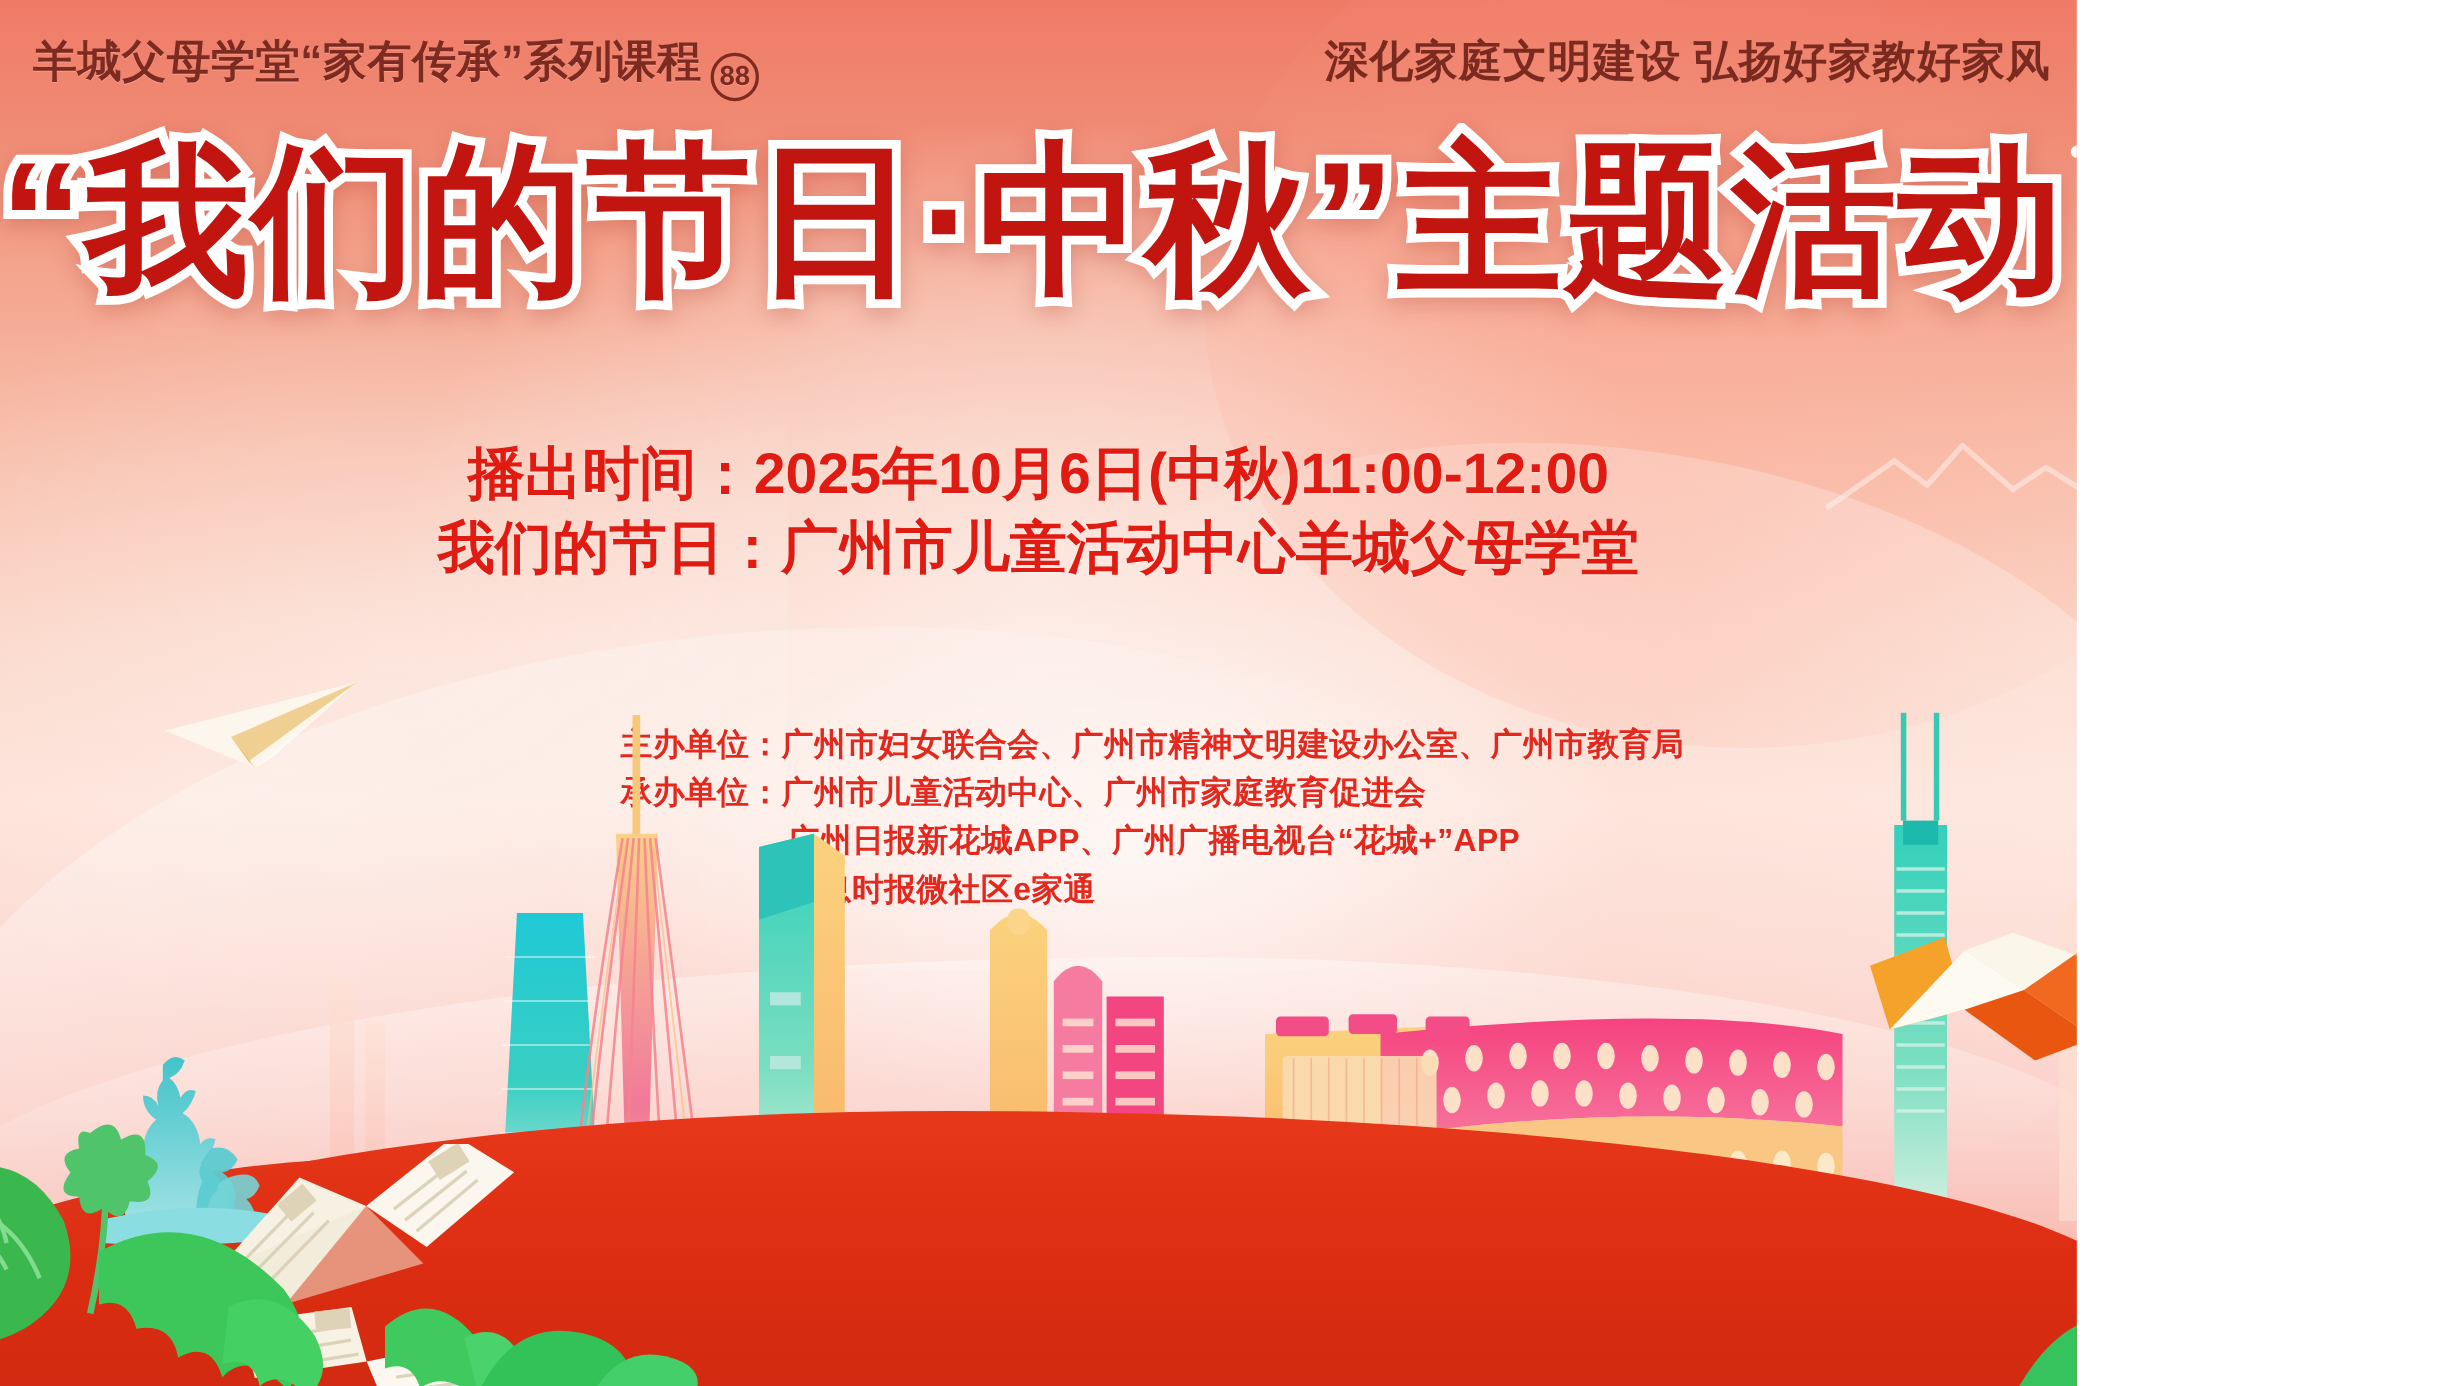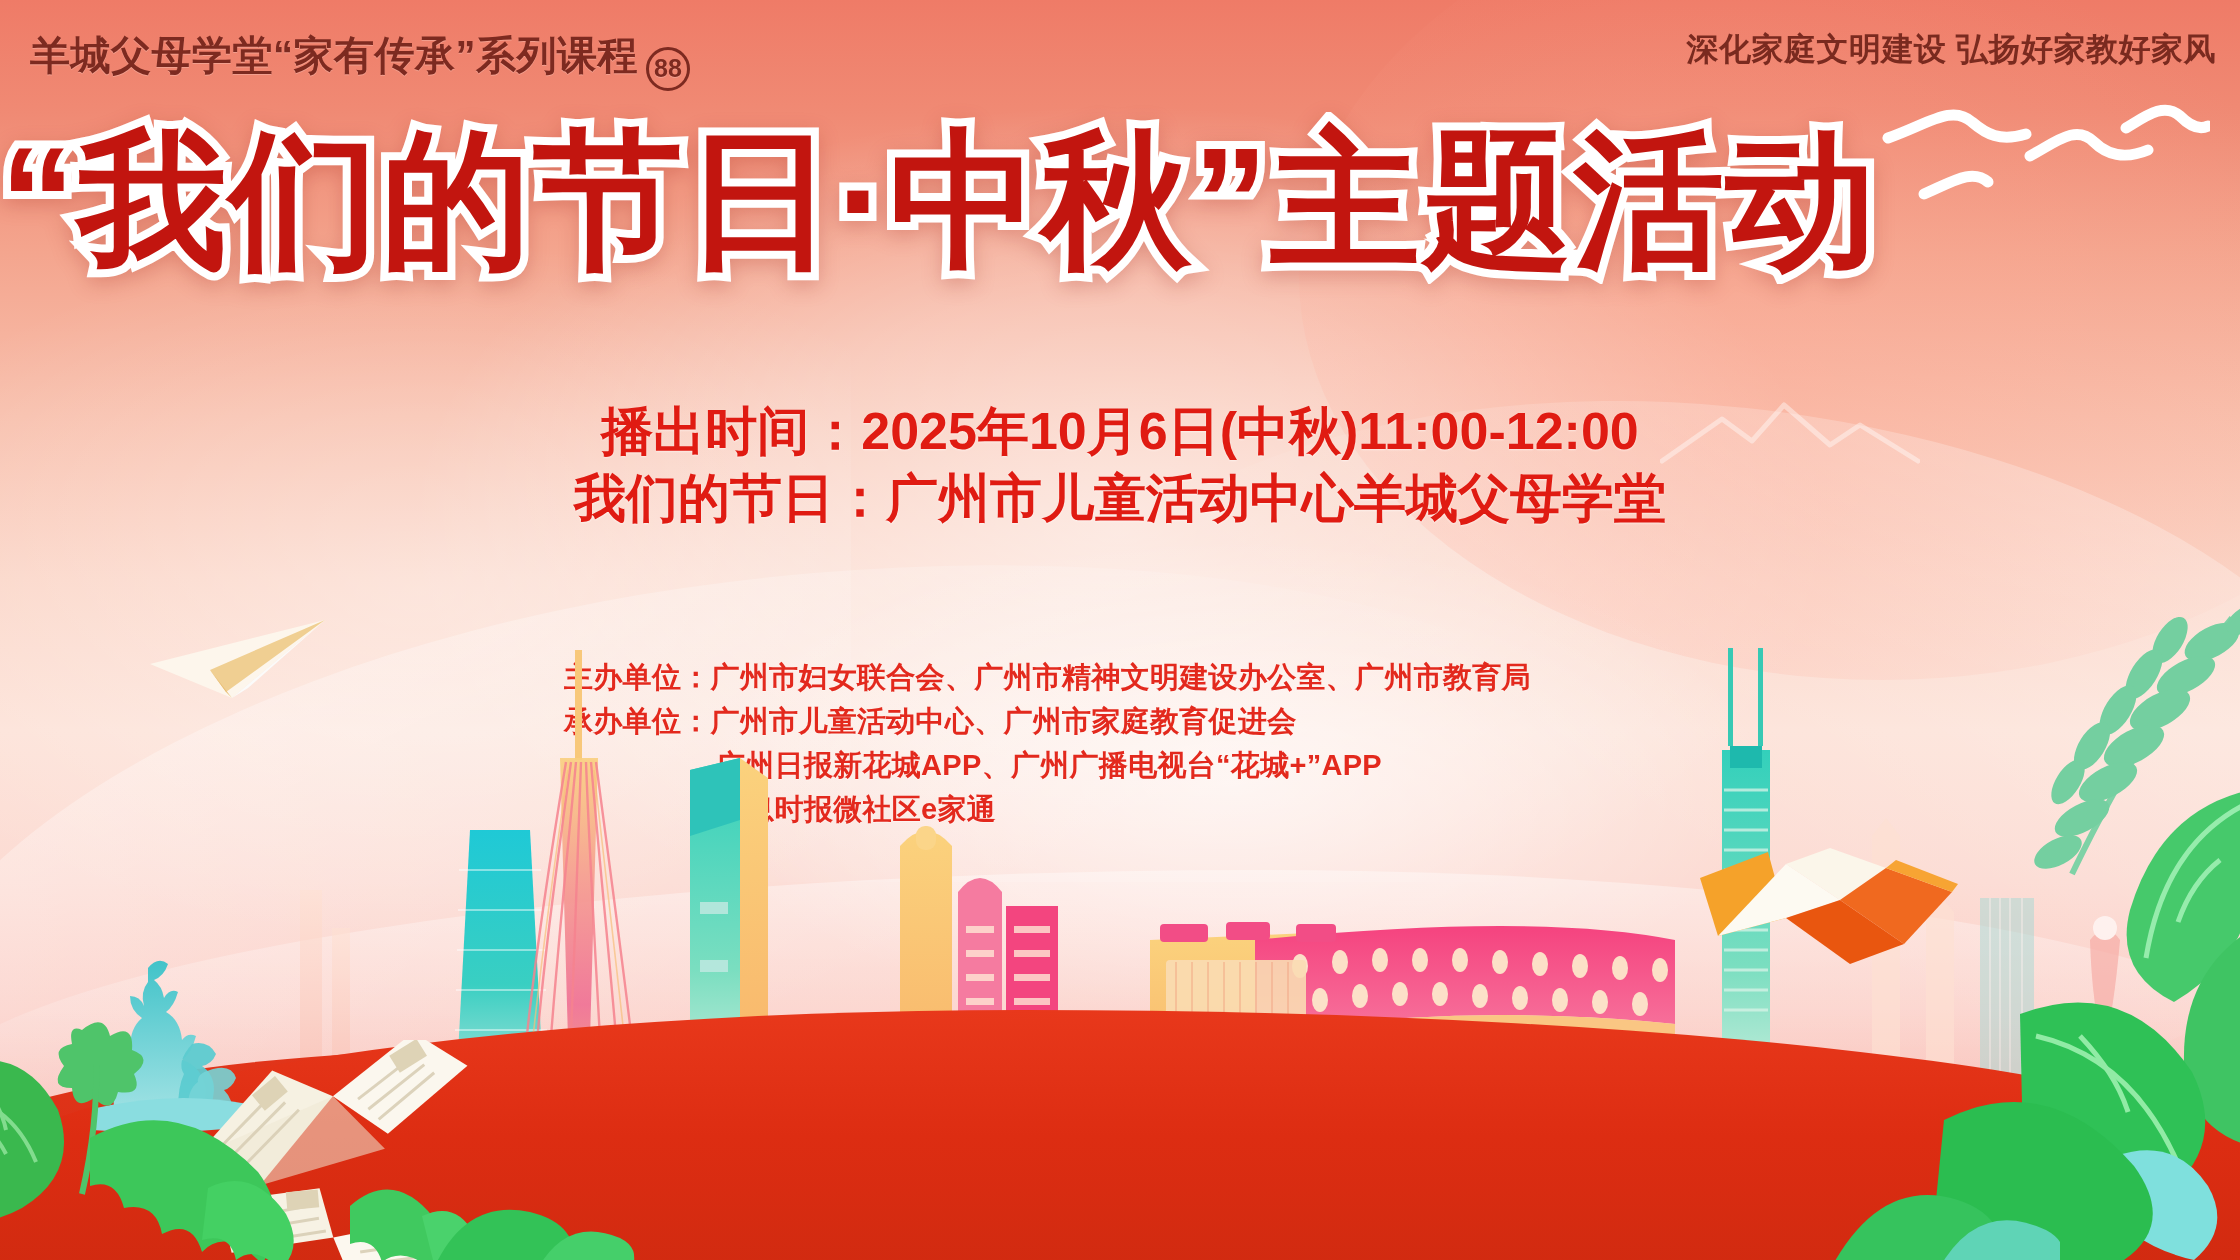--- a/index.html
+++ b/index.html
@@ -1,21 +1,21 @@
 <!DOCTYPE html>
 <html lang="zh"><head>
 <meta charset="utf-8">
 <title>poster</title>
 <style>
   html,body{margin:0;padding:0;background:#fff;}
   *{box-sizing:border-box;}
 
   #poster{
     position:relative;
-    width:2240px;
+    width:1888px;
     height:1260px;
     overflow:hidden;
     font-family:"Liberation Sans","DejaVu Sans",sans-serif;
     background:linear-gradient(180deg,#ef7b67 0%,#f08a74 9%,#f4a58e 20%,#f8c0ad 33%,#fbd6c8 46%,#fde3d9 58%,#fcdbd3 70%,#fbcfc7 80%,#f8bcb4 90%,#f4a9a1 100%);
   }
 
   
   .bg-layer{position:absolute;pointer-events:none;}
 
   .glow-center{
@@ -81,21 +81,21 @@
     text-shadow:0 1px 0 rgba(255,255,255,.22);
   }
   .badge88{
     display:inline-flex;align-items:center;justify-content:center;
     width:44px;height:44px;border:3px solid #7d2a20;border-radius:50%;
     font-size:25px;font-weight:bold;color:#7d2a20;
     vertical-align:-8px;margin-left:8px;letter-spacing:0;
   }
   .hdr-right{
     position:absolute;right:24px;top:28px;
-    font-size:32px;font-weight:bold;color:#7a2a1f;
+    font-size:40px;font-weight:bold;color:#7a2a1f;
     letter-spacing:.5px;white-space:nowrap;margin-left:12px;
   }
 
   
   .title-wrap{
     position:absolute;left:0;right:0;top:122px;text-align:left;
   }
   .title{
     display:inline-block;
     font-size:150px;line-height:1.04;font-weight:bold;

